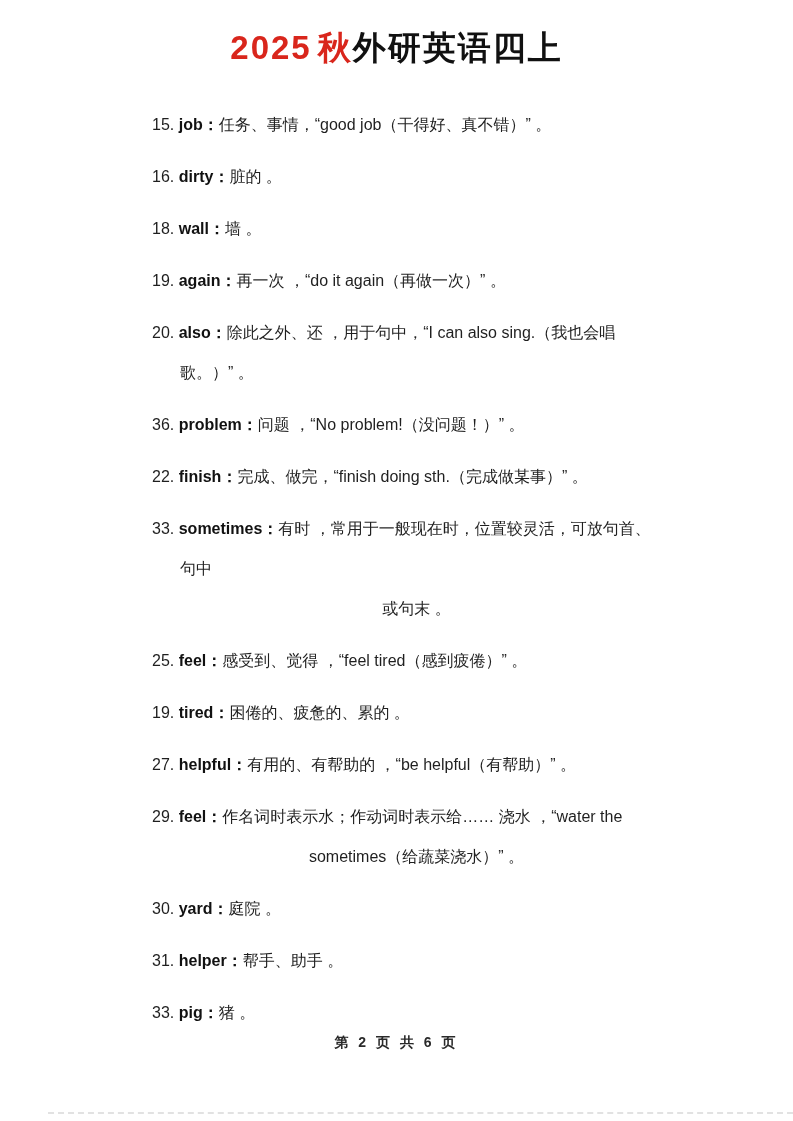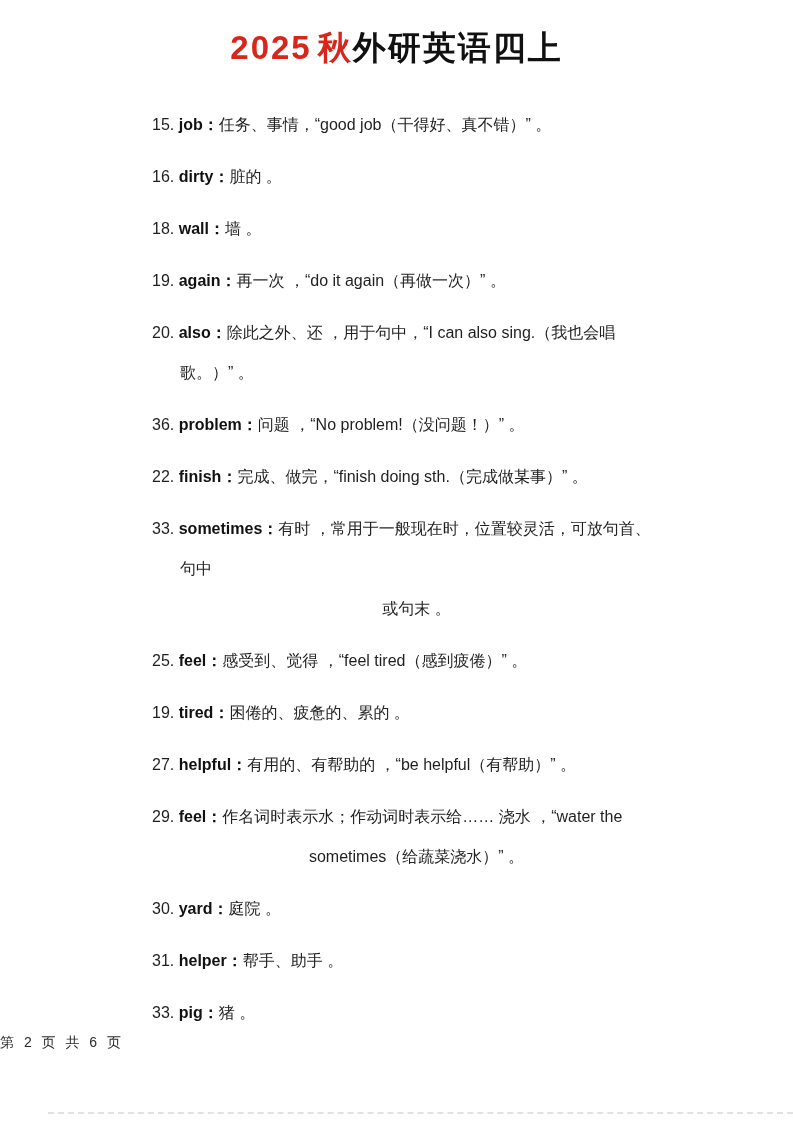--- a/index.html
+++ b/index.html
@@ -61,23 +61,23 @@
     display: block;
     text-indent: 0;
     color: #1f1f1f;
     text-align: center;
   }
   .page-footer {
     position: absolute;
     top: 1034px;
     left: 0;
     width: 100%;
-    text-align: left;
+    text-align: center;
     font-size: 14px;
-    font-weight: 400;
+    font-weight: 700;
     letter-spacing: 3px;
     color: #2a2a2a;
   }
   .page-bottom-edge {
     position: absolute;
     top: 1112px;
     left: 48px;
     right: 0;
     border-top: 2px dashed #e2e2e2;
   }

